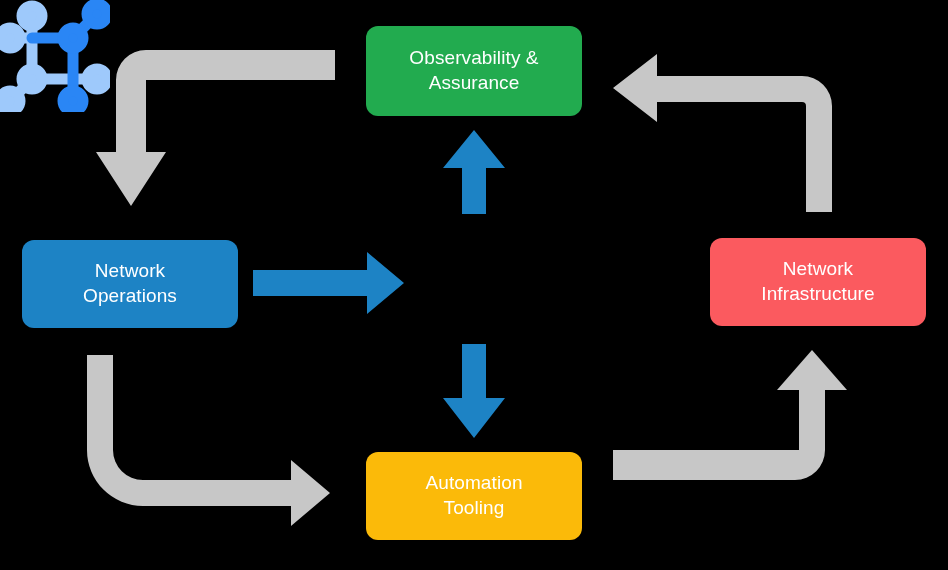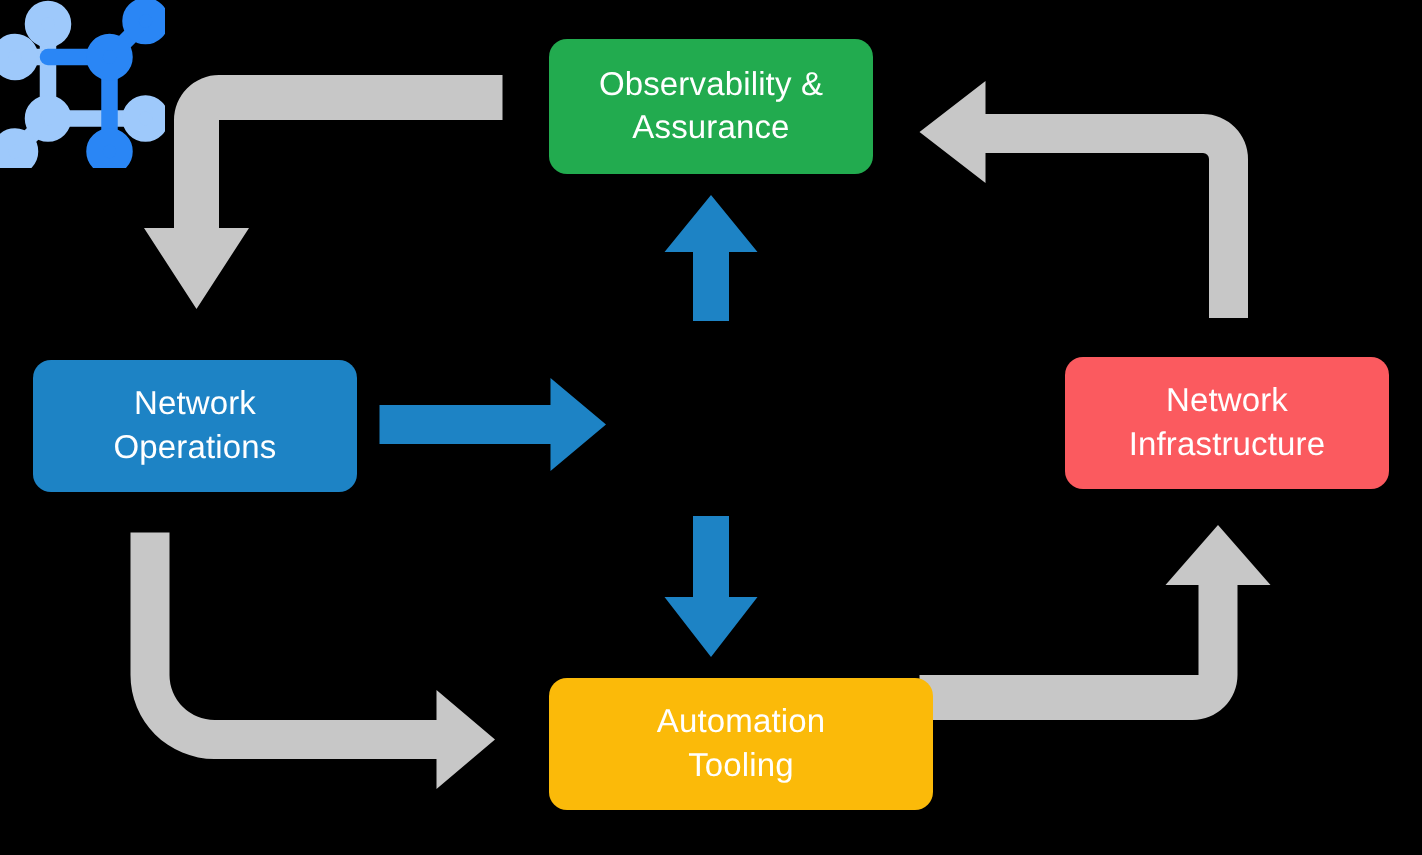--- a/index.html
+++ b/index.html
@@ -27,21 +27,21 @@
   }
   .node-box {
     position: absolute;
     display: flex;
     align-items: center;
     justify-content: center;
     border-radius: 12px;
     box-sizing: border-box;
     text-align: center;
     color: #ffffff;
-    font-size: 22px;
+    font-size: 19px;
     line-height: 1.3;
     font-weight: 400;
     letter-spacing: 0.1px;
     padding: 4px 10px;
     user-select: none;
   }
   .node-box .label {
     white-space: pre-line;
     display: block;
   }
@@ -51,21 +51,21 @@
   }
   #box-network-operations {
     left: 22px;   top: 240px;  width: 216px; height: 88px;
     background: #1d83c5;
   }
   #box-network-infrastructure {
     left: 710px;  top: 238px;  width: 216px; height: 88px;
     background: #fb5a5f;
   }
   #box-automation-tooling {
-    left: 366px;  top: 452px;  width: 256px; height: 88px;
+    left: 366px;  top: 452px;  width: 216px; height: 88px;
     background: #fbba09;
   }
   #center-icon {
     position: absolute;
     left: 423px;
     top: 224px;
     width: 110px;
     height: 112px;
   }
 </style>

